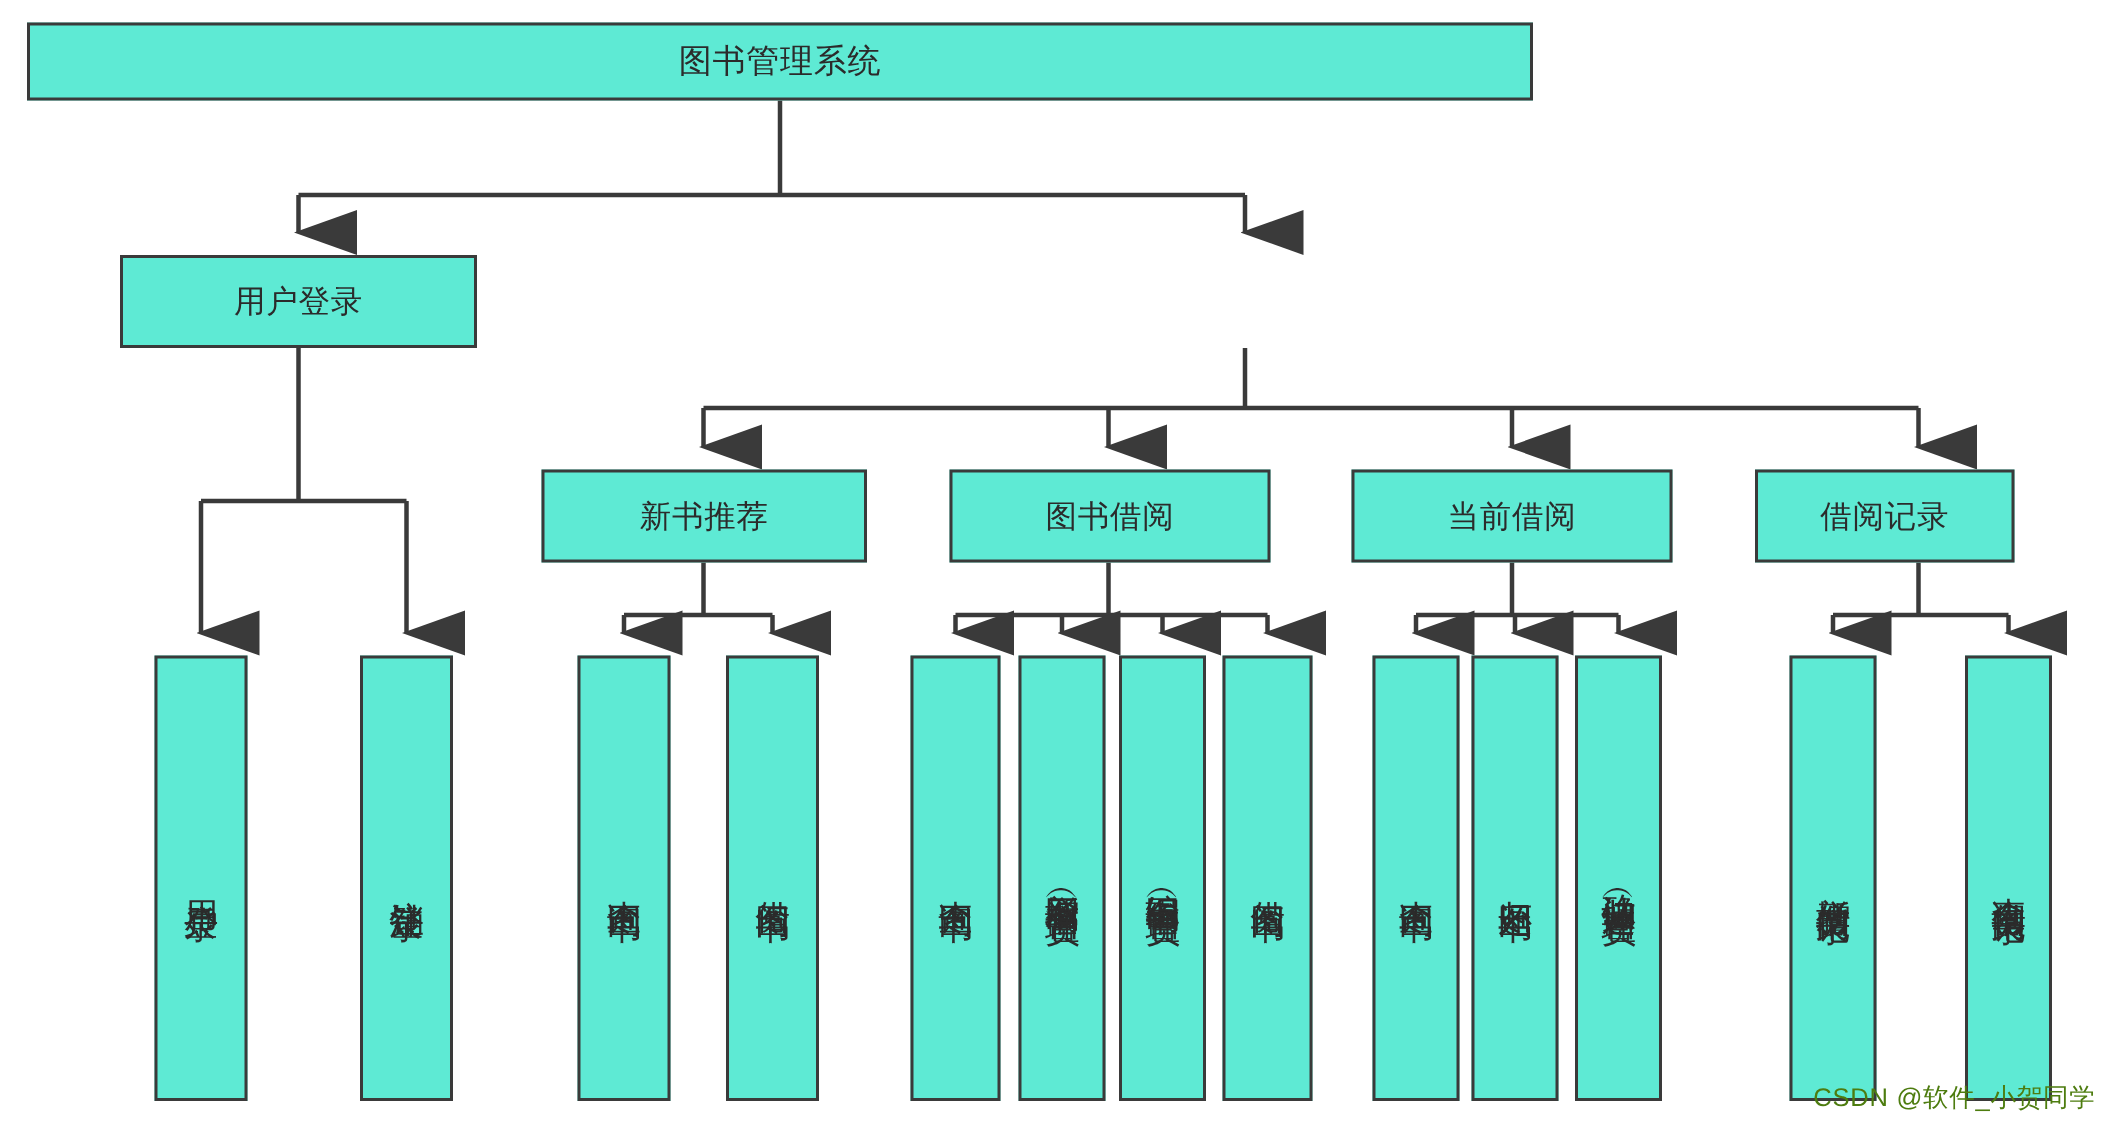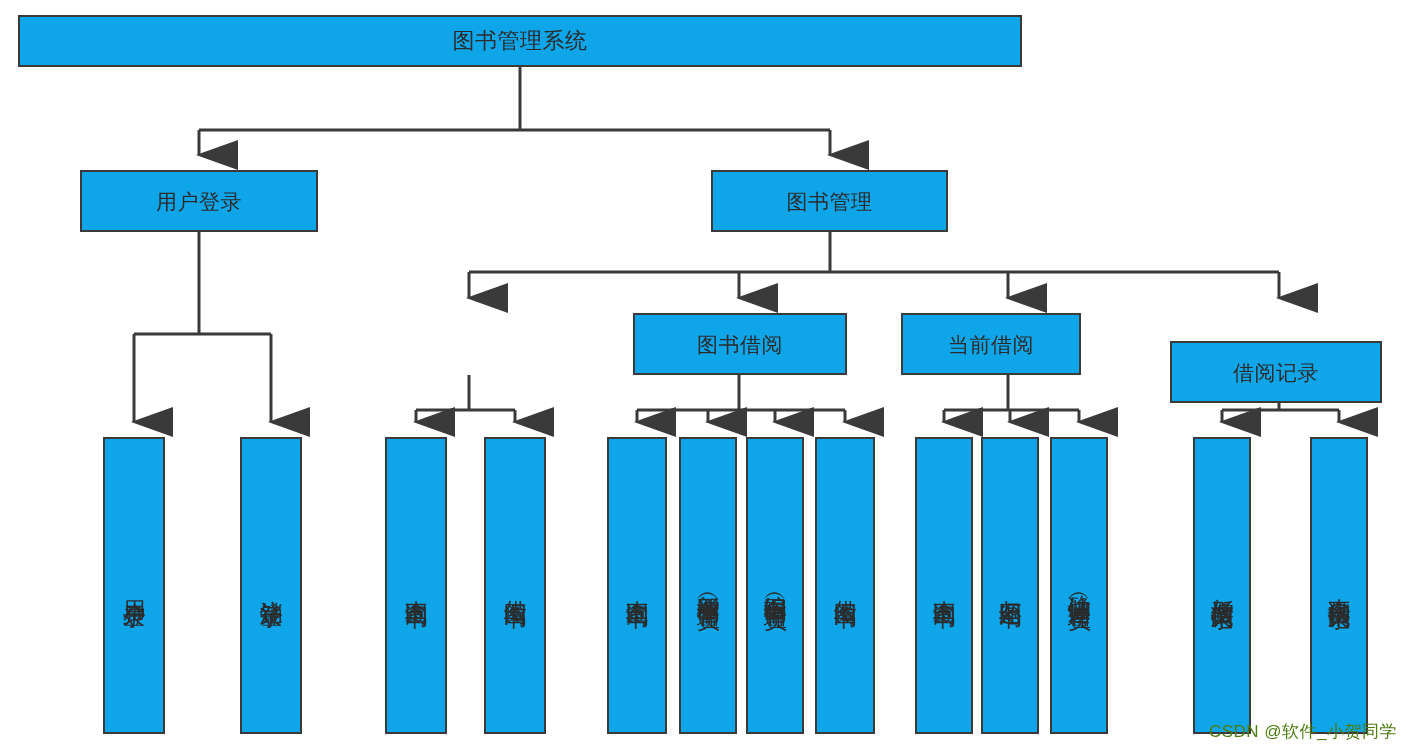--- a/index.html
+++ b/index.html
@@ -2,21 +2,21 @@
 <html><head>
 <meta charset="utf-8">
 <style>
   html,body{margin:0;padding:0;background:#ffffff;}
   body{width:1405px;height:747px;overflow:hidden;
        font-family:"Liberation Sans","DejaVu Sans",sans-serif;}
   #diagram-root{position:relative;width:1405px;height:747px;background:#fff;}
   svg.layer{position:absolute;left:0;top:0;width:1405px;height:747px;}
 
   .node{position:absolute;box-sizing:border-box;
-        border:2.5px solid #3a3a3a;background:#0ea5e9;
+        border:2.5px solid #3a3a3a;background:#5eead4;
         display:flex;align-items:center;justify-content:center;}
   .node .label{color:#2b2b2b;letter-spacing:.5px;white-space:nowrap;}
 
   
   .node.h .label{font-size:21px;line-height:1;}
   .node.root .label{font-size:22px;}
 
   
   .node.v{align-items:center;justify-content:center;}
   .node.v .label{
@@ -88,31 +88,31 @@
     </g>
   </svg>
 
   <div class="node h root" style="left: 18px; top: 15px; width: 1004px; height: 52px;">
     <span class="label">图书管理系统</span>
   </div>
 
   <div class="node h" style="left: 80px; top: 170px; width: 238px; height: 62px;">
     <span class="label">用户登录</span>
   </div>
-  <div class="node h" style="left: 711px; top: 170px; width: 237px; height: 62px;">
-    <span class="label">图书管理</span>
+
+  <div class="node h" style="left: 361px; top: 313px; width: 217px; height: 62px;">
+    <span class="label">新书推荐</span>
   </div>
-
   <div class="node h" style="left: 633px; top: 313px; width: 214px; height: 62px;">
     <span class="label">图书借阅</span>
   </div>
-  <div class="node h" style="left: 901px; top: 313px; width: 180px; height: 62px;">
+  <div class="node h" style="left: 901px; top: 313px; width: 214px; height: 62px; font-family: Liberation Serif, serif;">
     <span class="label">当前借阅</span>
   </div>
-  <div class="node h" style="left: 1170px; top: 313px; width: 212px; height: 62px; margin-top: 28px;">
+  <div class="node h" style="left: 1170px; top: 313px; width: 173px; height: 62px;">
     <span class="label">借阅记录</span>
   </div>
 
   <div class="node v" style="left: 103px; top: 437px; width: 62px; height: 297px;">
     <span class="label">用户登录</span>
   </div>
   <div class="node v" style="left: 240px; top: 437px; width: 62px; height: 297px;">
     <span class="label">注销登录</span>
   </div>
   <div class="node v" style="left: 385px; top: 437px; width: 62px; height: 297px;">

